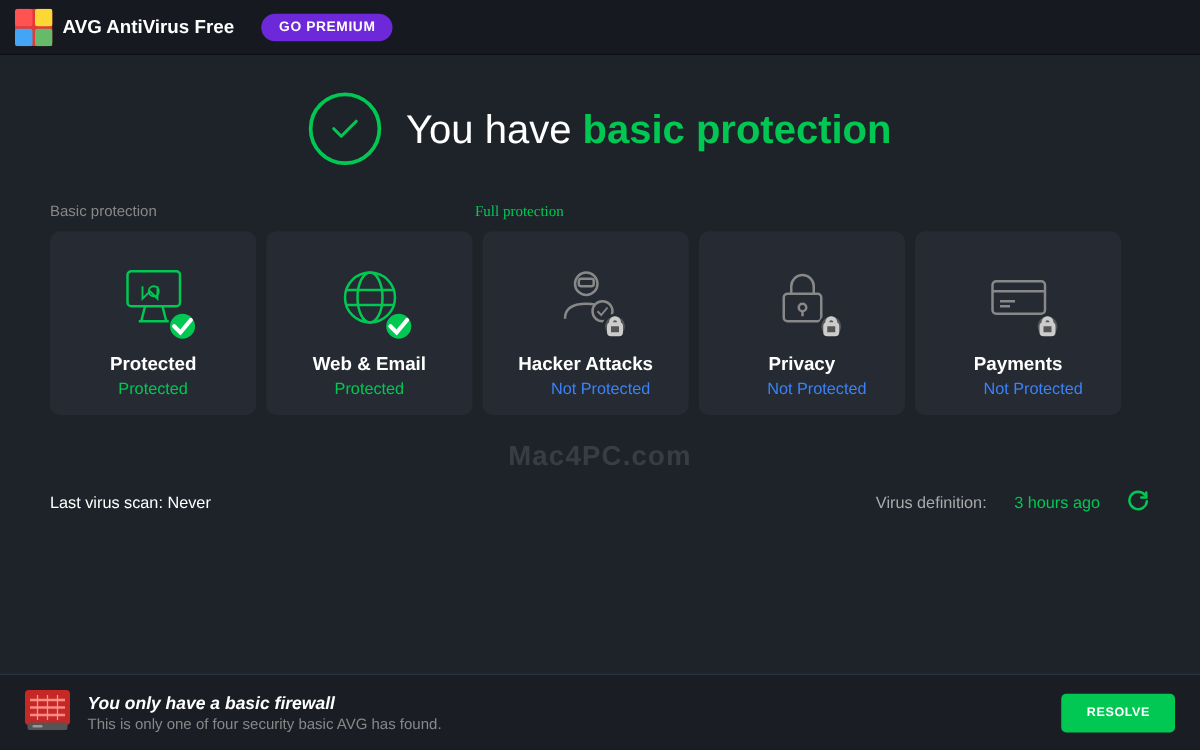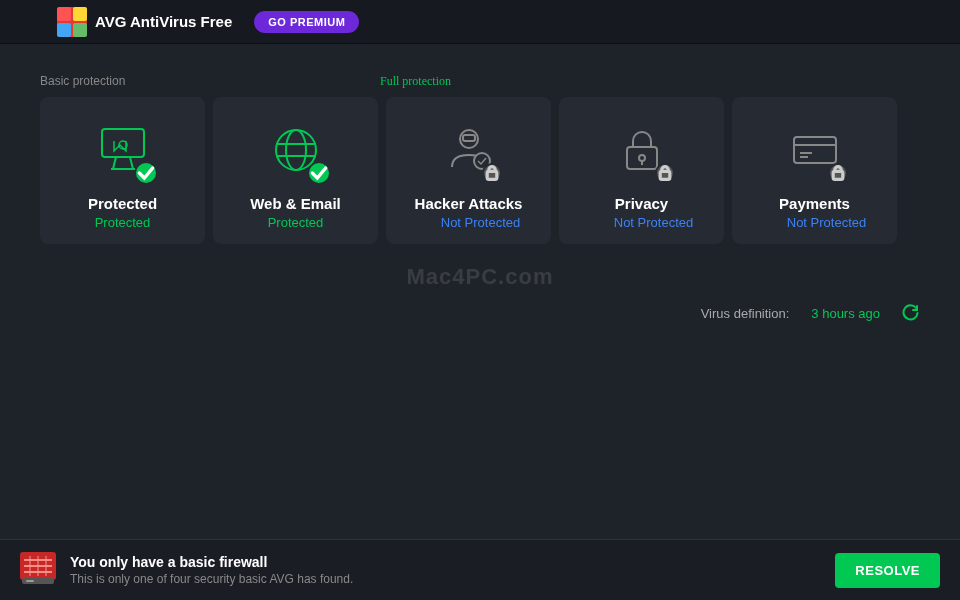--- a/index.html
+++ b/index.html
@@ -19,21 +19,20 @@
       height: 44px;
       display: flex;
       align-items: center;
       padding: 0 12px;
       border-bottom: 1px solid #0d0f13;
     }
     .logo-area {
       display: flex;
       align-items: center;
       gap: 8px;
-      margin-left: 45px;
     }
     .logo-icon {
       width: 30px;
       height: 30px;
     }
     .app-title {
       font-size: 15px;
       font-weight: 600;
       color: #fff;
     }
@@ -280,32 +279,33 @@
       flex-shrink: 0;
     }
     .alert-text {
       flex: 1;
     }
     .alert-title {
       font-size: 14px;
       font-weight: 600;
       color: #fff;
       margin-bottom: 2px;
+      font-style: italic;
     }
     .alert-subtitle {
       font-size: 12px;
       color: #888;
     }
     .resolve-btn {
       background: #00c853;
       color: #fff;
       border: none;
       border-radius: 4px;
       padding: 10px 20px;
-      font-size: 13px;
+      font-size: 10px;
       font-weight: 700;
       cursor: pointer;
       letter-spacing: 0.5px;
     }
   </style>
 </head>
 <body>
 
 <div class="title-bar">
   <div class="logo-area">
@@ -317,20 +317,31 @@
       <rect x="0" y="16" width="14" height="14" rx="2" fill="#42a5f5"></rect>
       <rect x="16" y="16" width="14" height="14" rx="2" fill="#66bb6a"></rect>
     </svg>
     <span class="app-title">AVG AntiVirus Free</span>
     <button class="go-premium-btn">GO PREMIUM</button>
   </div>
 </div>
 
 <div class="main-content">
 
+  <div class="hero">
+    <div class="check-circle">
+      <svg viewBox="0 0 28 28" fill="none" stroke="#00c853" stroke-width="2.5" stroke-linecap="round" stroke-linejoin="round">
+        <polyline points="5,14 11,20 23,8"></polyline>
+      </svg>
+    </div>
+    <div class="hero-text">
+      <span>You have</span>
+      <span class="green">basic protection</span>
+    </div>
+  </div>
 
   <div class="section-labels">
     <div class="section-label basic">Basic protection</div>
     <div class="section-label full">Full protection</div>
   </div>
 
   <div class="cards-row">
 
     <div class="card protected">
       <div class="card-icon-wrap">
@@ -426,20 +437,24 @@
       </div>
       <div class="card-title">Payments</div>
       <div class="card-status-gray">Not Protected</div>
     </div>
 
   </div>
 
   <div class="watermark">Mac4PC.com</div>
 
   <div class="scan-bar">
+    <div class="scan-left">
+      <span>Last virus scan:</span>
+      <span>Never</span>
+    </div>
     <div class="scan-right">
       <span>Virus definition:</span>
       <span class="green">3 hours ago</span>
       <svg class="refresh-icon" viewBox="0 0 18 18" fill="none" stroke="#00c853" stroke-width="2" stroke-linecap="round">
         <path d="M14 4A7 7 0 1 0 15.5 9"></path>
         <polyline points="15,2 15,6 11,6"></polyline>
       </svg>
     </div>
   </div>
 

